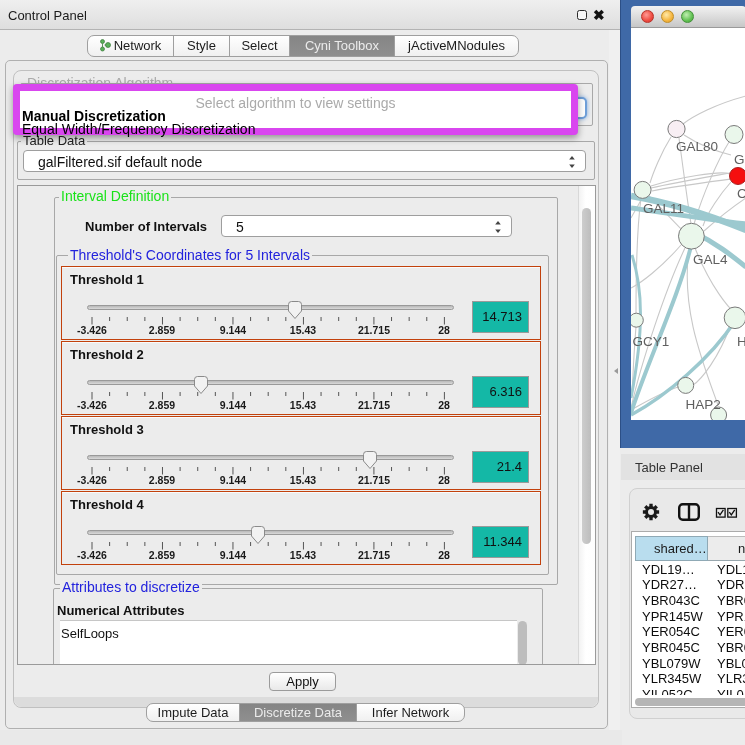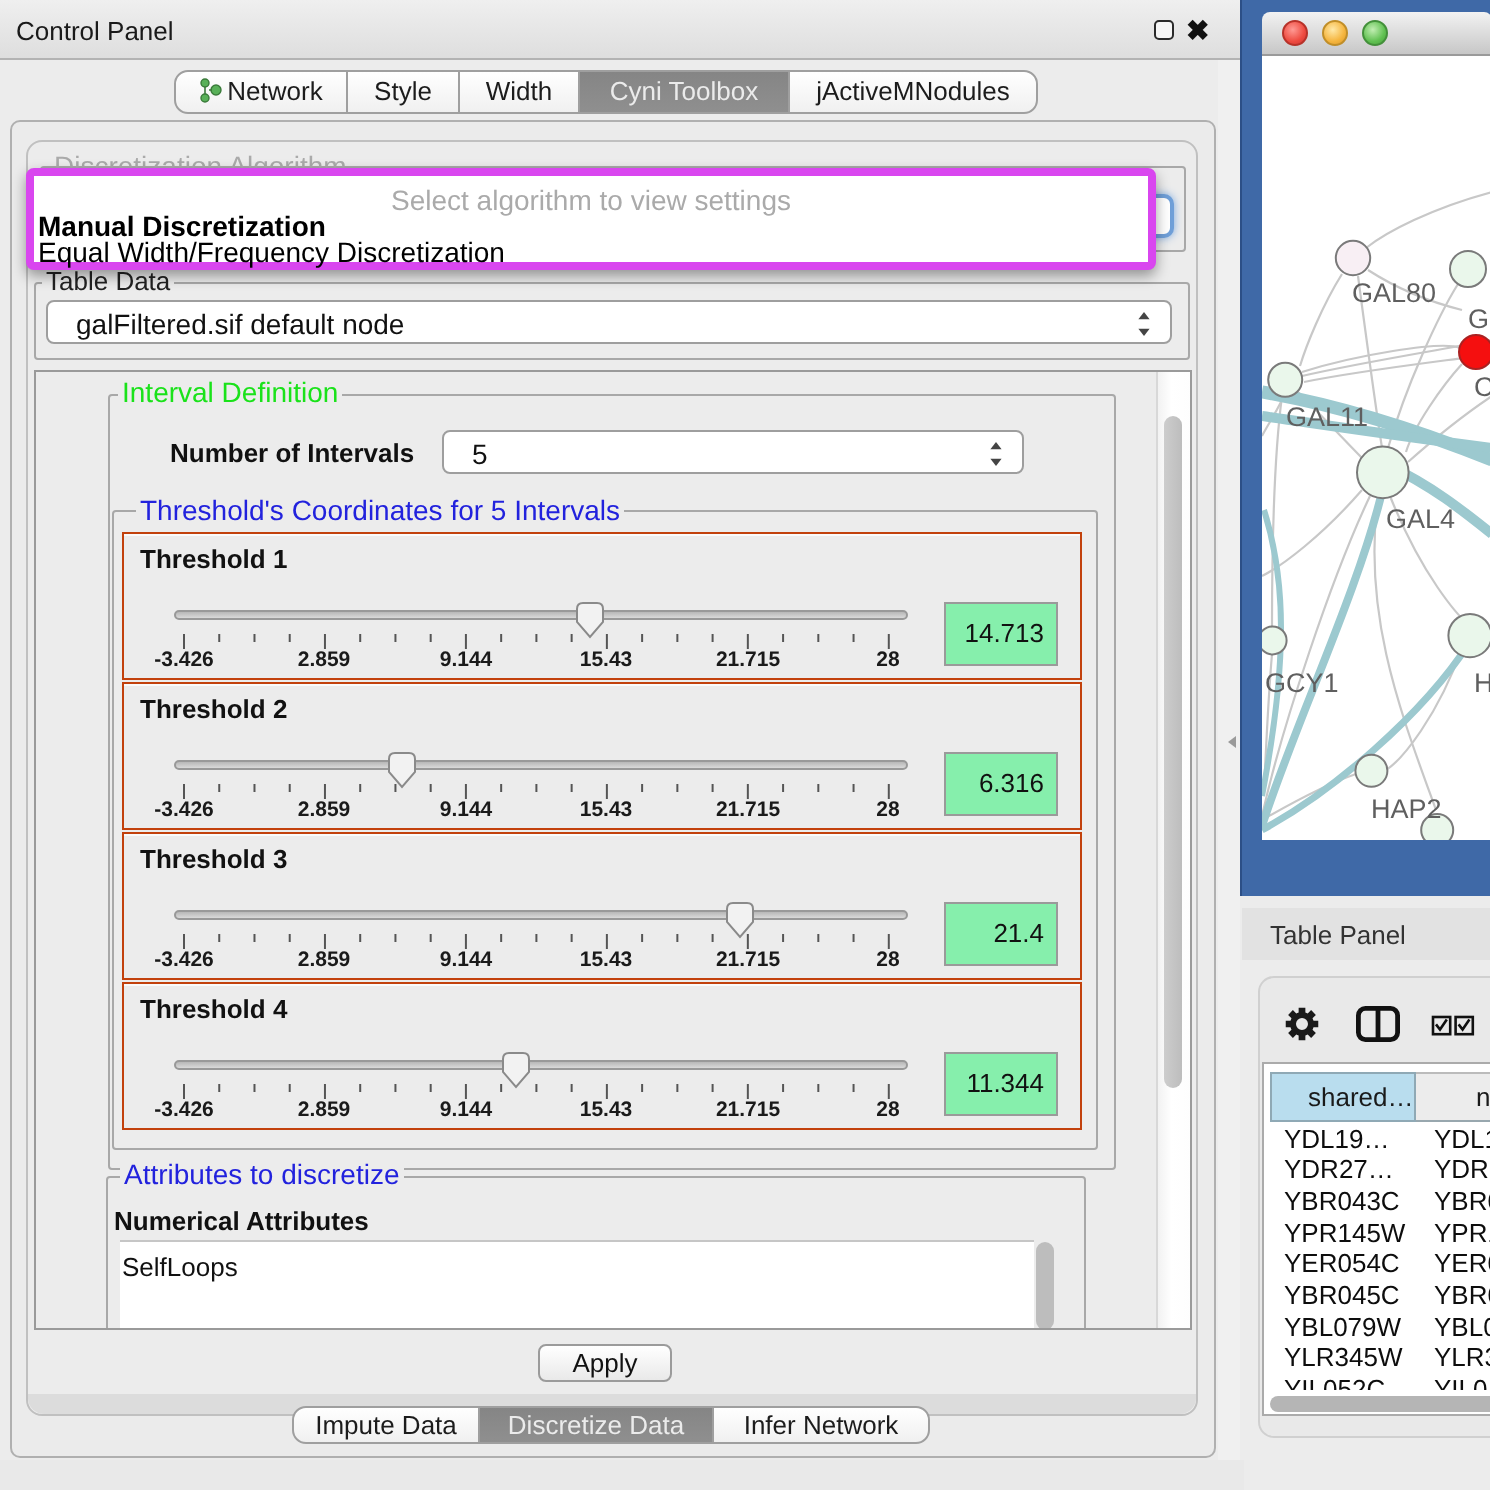--- a/index.html
+++ b/index.html
@@ -35,21 +35,21 @@
 .groupbox { position:absolute; border:1px solid #a8a8a8; border-radius:2px; }
 
 
 #algogroup { left:20px; top:83px; width:573px; height:43px; }
 #algotitle { left:25px; top:76px; font-size:14px; color:#aaaaaa; background:transparent; }
 #algocombo { position:absolute; left:27px; top:97px; width:560px; height:22px; background:#fff;
   border:2px solid #6f9fd8; border-radius:5px; box-shadow:0 0 4px #7aa8e0; }
 
 
 #popup { left:13px; top:84px; width:565px; height:51px; background:#ffffff;
-  border:4px solid #d946ef; border-radius:4px; box-shadow:0 3px 7px rgba(0,0,0,0.38); z-index:5; }
+  border:7px solid #d946ef; border-radius:4px; box-shadow:0 3px 7px rgba(0,0,0,0.38); z-index:5; }
 #popup .hint { position:absolute; left:0; top:4px; width:100%; text-align:center; color:#aaaaaa; font-size:14px; }
 #popup .it1 { position:absolute; left:2px; top:17px; font-weight:bold; color:#000; font-size:14px; }
 #popup .it2 { position:absolute; left:2px; top:30px; color:#000; font-size:14px; }
 
 
 #tdgroup { left:17px; top:141px; width:578px; height:39px; }
 #tdtitle { left:21px; top:134px; color:#222; font-size:13px; line-height:13px; }
 .combo { position:absolute; background:#fff; border:1px solid #9e9e9e; border-radius:4px;
   font-size:13px; color:#111; }
 .combo .txt { position:absolute; left:14px; top:3px; font-size:14px; }
@@ -76,21 +76,21 @@
 .thpanel { position:absolute; left:43px; width:480px; height:74px; background:#ececec;
   border:1px solid #c2410c; box-shadow:inset 0 1px 0 #fafafa; }
 .thpanel .lbl { position:absolute; left:8px; top:5px; font-size:13px; font-weight:bold; color:#111; }
 .thpanel .track { position:absolute; left:25px; top:38px; width:367px; height:5px;
   background:linear-gradient(#b8b8b8,#d9d9d9); border:1px solid #999; border-radius:3px; }
 .thpanel .ticks { position:absolute; left:0; top:49px; }
 .thpanel .labels { position:absolute; left:0; top:57px; width:100%; height:12px; }
 .thpanel .labels span { position:absolute; font-size:10.5px; font-weight:bold; color:#1a1a1a;
   transform:translateX(-50%); }
 .thpanel .thumb { position:absolute; top:33px; }
-.thpanel .val { position:absolute; left:410px; top:34px; width:57px; height:32px; background:#86efac;
+.thpanel .val { position:absolute; left:410px; top:34px; width:57px; height:32px; background:#14b8a6;
   border:1px solid #9a9a9a; font-size:13px; color:#111; text-align:right;
   line-height:30px; padding-right:6px; }
 
 #attrgroup { left:35px; top:402px; width:490px; height:80px; }
 #attrtitle { left:42px; top:394px; color:#2222dd; }
 #numattr { position:absolute; left:39px; top:417px; font-size:13px; font-weight:bold; color:#111; }
 #attrlist { position:absolute; left:42px; top:434px; width:457px; height:45px; background:#fff;
   border-top:1px solid #c6c6c6; font-size:13px; color:#111; padding-top:5px; overflow:hidden; }
 #attrlist div { padding-left:1px; height:15px; line-height:15px; }
 #alsb { position:absolute; left:500px; top:435px; width:9px; height:44px; border-radius:5px;
@@ -139,21 +139,21 @@
 <div id="ic-close">✖</div>
 
 <div class="tabseg" id="toptabs">
   <div class="tab first" style="width:87px;"><svg width="11" height="13" style="vertical-align:-2px;margin-right:3px" viewBox="0 0 11 13">
         <circle cx="2.5" cy="2.5" r="2" fill="#58b058" stroke="#3a7a3a" stroke-width="0.7"></circle>
         <circle cx="2.5" cy="10" r="2" fill="#58b058" stroke="#3a7a3a" stroke-width="0.7"></circle>
         <circle cx="8" cy="6" r="2.5" fill="#58b058" stroke="#3a7a3a" stroke-width="0.7"></circle>
         <path d="M2.5 4.5 V8 M4.5 6 H6" stroke="#3a7a3a" stroke-width="0.8" fill="none"></path>
       </svg>Network</div>
   <div class="tab" style="width:57px;">Style</div>
-  <div class="tab" style="width:61px;">Width</div>
+  <div class="tab" style="width:61px;">Select</div>
   <div class="tab sel" style="width:106px;">Cyni Toolbox</div>
   <div class="tab last" style="width:125px;">jActiveMNodules</div>
 </div>
 
 <div class="abs" style="left:609px;top:30px;width:11px;height:715px;background:#f0f0f0;"></div>
 <div class="abs" id="outerpanel"></div>
 <div class="abs" id="contentpanel"></div>
 <div class="abs" style="left:14px;top:697px;width:584px;height:10px;background:#dcdcdc;border-radius:0 0 8px 8px;"></div>
 
 <div class="groupbox" id="algogroup"></div>

